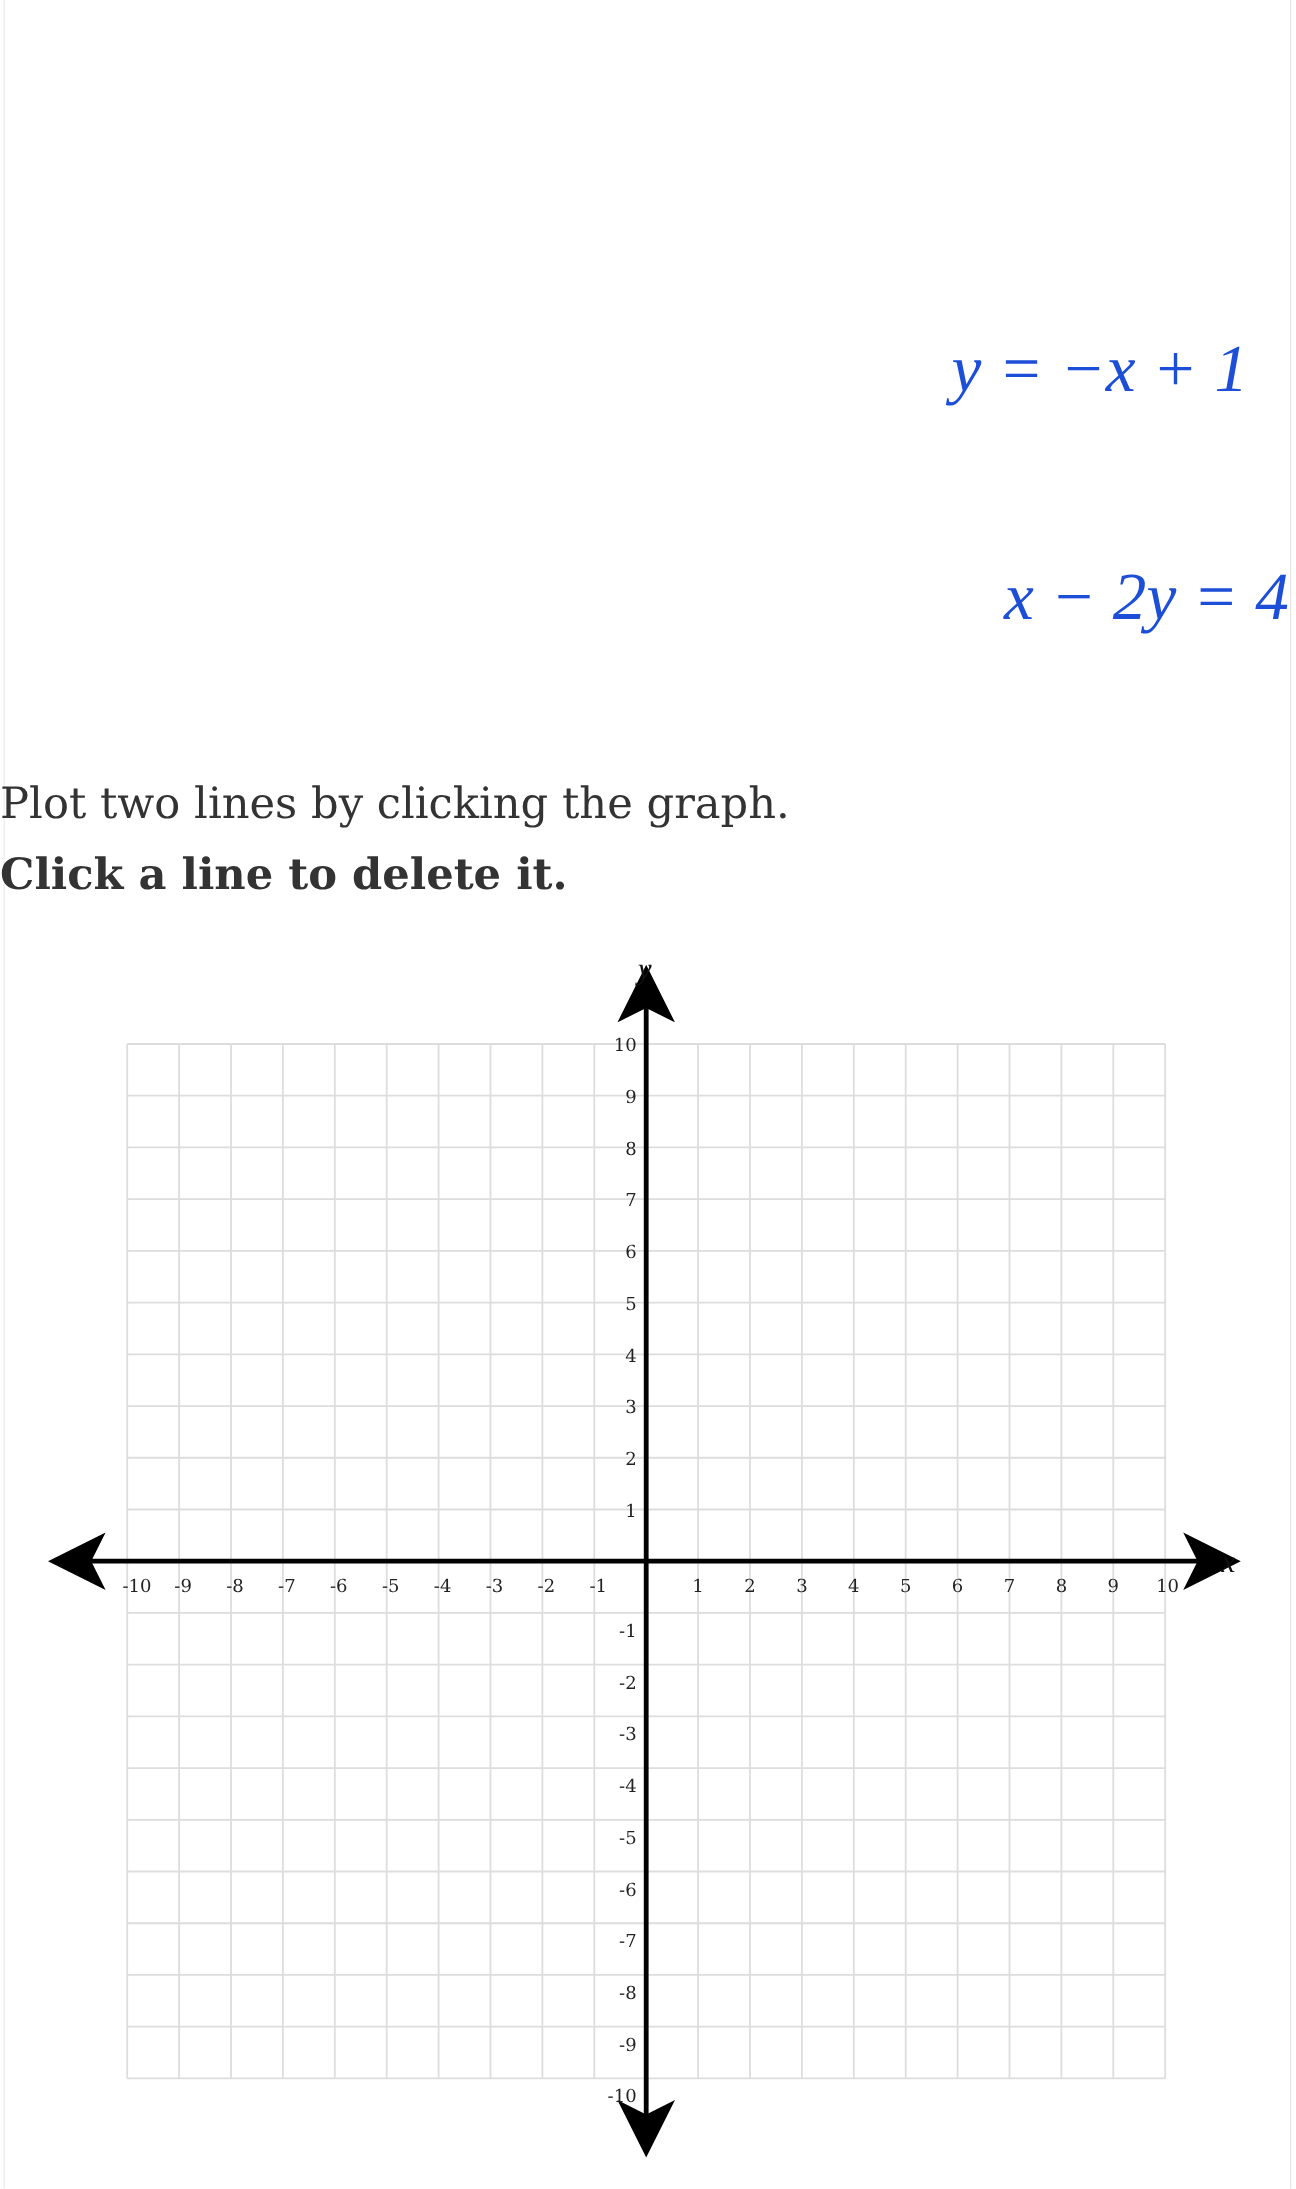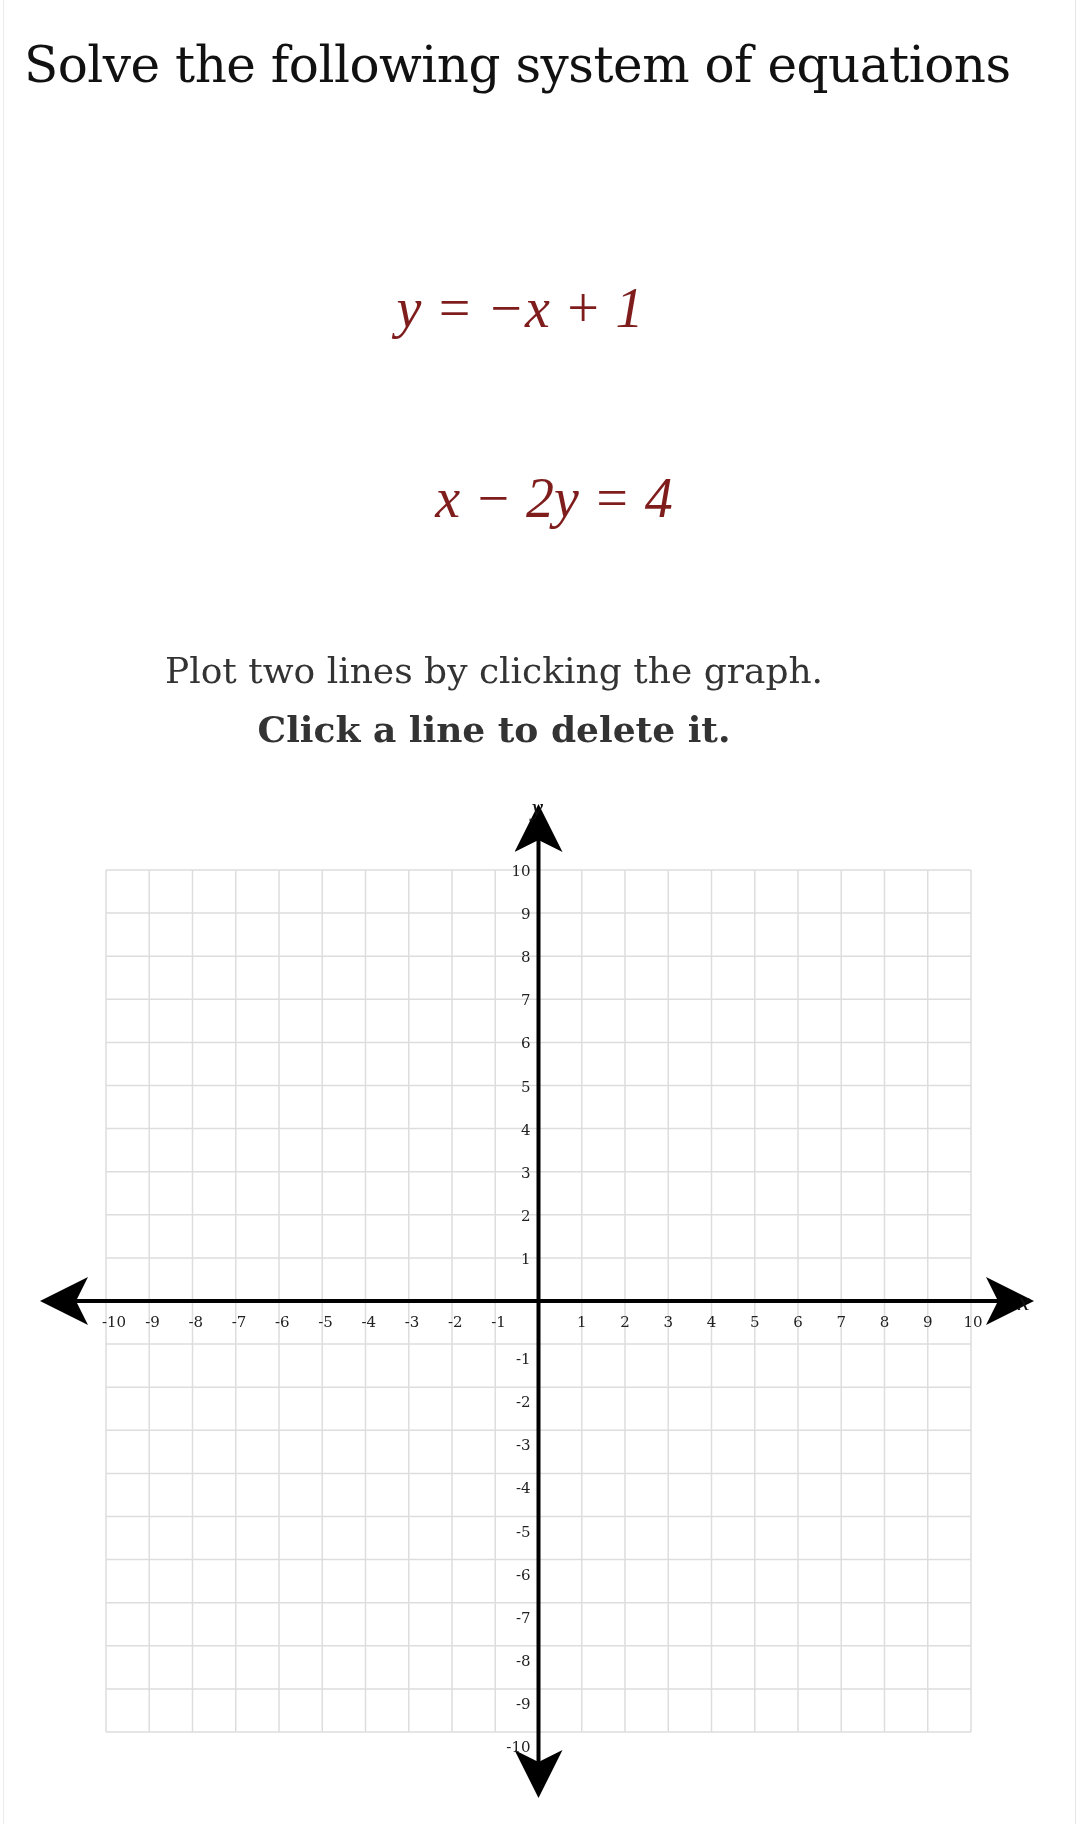--- a/index.html
+++ b/index.html
@@ -9,45 +9,44 @@
     border-left: 1px solid #ececec; border-right: 1px solid #e6e6e6;
     box-sizing: border-box;
   }
   .title {
     position: absolute; left: 24px; top: 24px; width: 1040px;
     font-family: "DejaVu Serif", "Liberation Serif", serif;
     font-size: 50px; line-height: 82px; color: #111; letter-spacing: -0.5px;
   }
   .title span { display: block; white-space: nowrap; }
   .eq {
-    position: absolute; left: 0; width: 1040px; text-align: center;
+    position: absolute; left: 0; width: 1040px; text-align: right;
     font-family: "Liberation Serif", "DejaVu Serif", serif;
-    font-size: 56px; color: #7f1d1d;
+    font-size: 56px; color: #1d4ed8;
   }
   .eq i { font-style: italic; }
   .eq1 { top: 276px; }
   .eq2 { top: 466px; margin-left: 34px; }
   .instr {
-    position: absolute; left: 0; width: 988px; text-align: center;
+    position: absolute; left: 0; width: 988px; 
     font-family: "DejaVu Serif", "Liberation Serif", serif;
     font-size: 36px; color: #333; line-height: 58px;
   }
   .instr1 { top: 642px; }
   .instr2 { top: 700px; font-weight: bold; }
   svg.graph { position: absolute; left: 0; top: 0; }
   .tick { font-family: "DejaVu Serif", "Liberation Serif", serif; font-size: 15px; fill: #222; }
   .axislabel { font-family: "Liberation Serif", "DejaVu Serif", serif; font-style: italic; font-size: 26px; fill: #111; }
 </style>
 </head>
 <body>
 
 <div class="frame"></div>
 
 <div class="title">
-  <span>Solve the following system of equations</span>
 </div>
 
 <div class="eq eq1">
   <i>y = −x + 1</i>
 </div>
 <div class="eq eq2">
   <i>x − 2y = 4</i>
 </div>
 
 <div class="instr instr1">Plot two lines by clicking the graph.</div>

